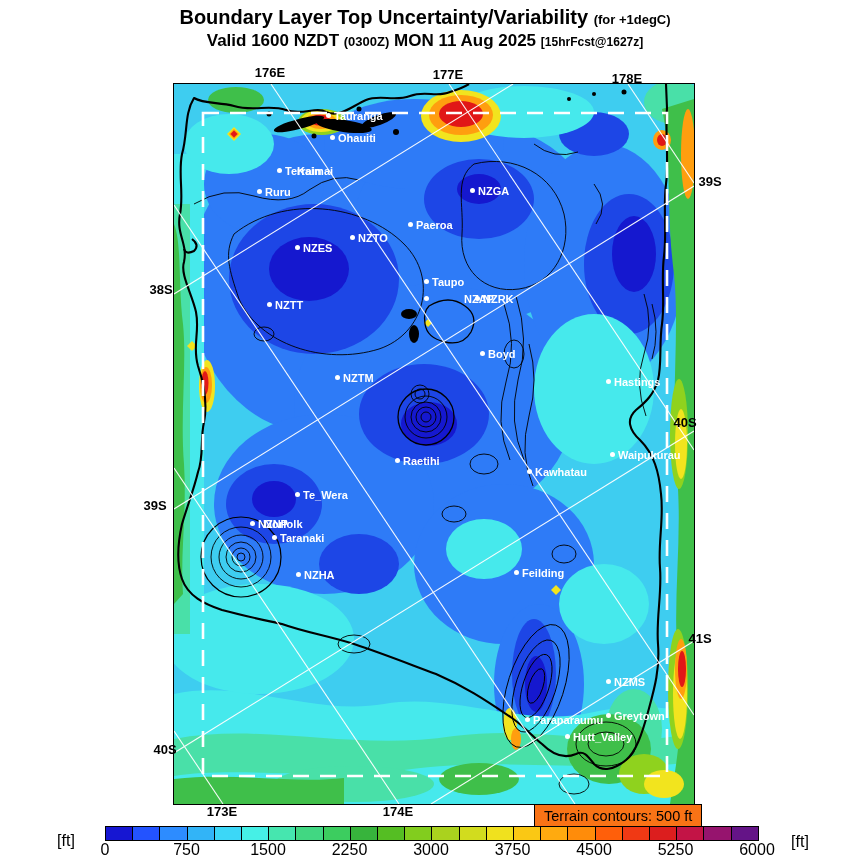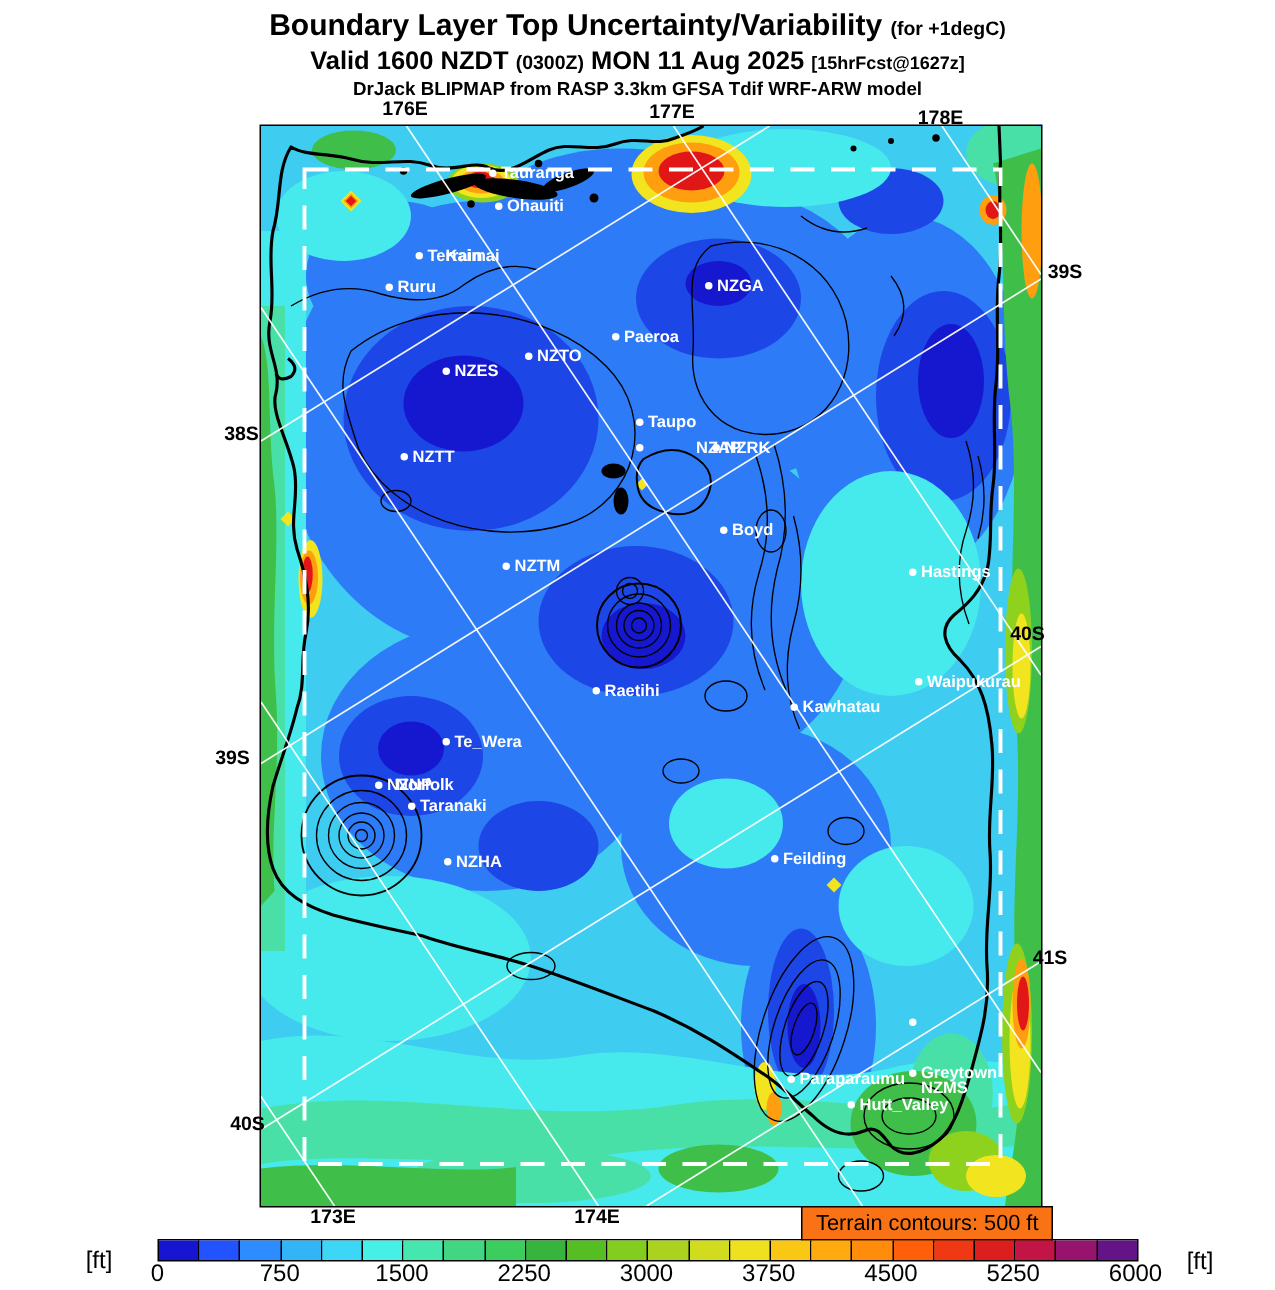--- a/index.html
+++ b/index.html
@@ -38,21 +38,20 @@
           white-space:nowrap;}
   .ftlab{position:absolute;transform:translate(-50%,-50%);font-size:16px;font-weight:normal;color:#000;}
 </style>
 </head>
 <body>
 
 <div id="page">
 
   <div class="hline t1"><span>Boundary Layer Top Uncertainty/Variability</span> <span class="note">(for +1degC)</span></div>
   <div class="hline t2"><span>Valid 1600 NZDT</span> <span class="sm">(0300Z)</span> <span>MON 11 Aug 2025</span> <span class="fcst">[15hrFcst@1627z]</span></div>
-  <div class="hline t3">DrJack BLIPMAP from RASP 3.3km GFSA Tdif WRF-ARW model</div>
 
   <div id="map">
     <svg viewBox="0 0 520 720" preserveAspectRatio="none">
 
       <rect x="0" y="0" width="520" height="720" fill="#3ecdf0"></rect>
 
       <g fill="#2e7bf7">
         <ellipse cx="145" cy="200" rx="130" ry="150"></ellipse>
         <ellipse cx="300" cy="140" rx="120" ry="100"></ellipse>
         <ellipse cx="260" cy="320" rx="140" ry="120"></ellipse>
@@ -282,21 +281,21 @@
         <span class="dot" style="left: 75.5px; top: 436.5px;"></span>
         <span class="sitelabel" style="left: 84px; top: 439.5px;">NZNP</span>
         <span class="sitelabel" style="left: 90px; top: 439.5px;">Norfolk</span>
         <span class="dot" style="left: 97.5px; top: 450.5px;"></span>
         <span class="sitelabel" style="left: 106px; top: 453.5px;">Taranaki</span>
         <span class="dot" style="left: 121.5px; top: 487.5px;"></span>
         <span class="sitelabel" style="left: 130px; top: 490.5px;">NZHA</span>
         <span class="dot" style="left: 339.5px; top: 485.5px;"></span>
         <span class="sitelabel" style="left: 348px; top: 488.5px;">Feilding</span>
         <span class="dot" style="left: 431.5px; top: 594.5px;"></span>
-        <span class="sitelabel" style="left: 440px; top: 597.5px; margin-top: 44px;">NZMS</span>
+        <span class="sitelabel" style="left: 440px; top: 597.5px;">NZMS</span>
         <span class="dot" style="left: 431.5px; top: 628.5px;"></span>
         <span class="sitelabel" style="left: 440px; top: 631.5px;">Greytown</span>
         <span class="dot" style="left: 350.5px; top: 632.5px;"></span>
         <span class="sitelabel" style="left: 359px; top: 635.5px;">Paraparaumu</span>
         <span class="dot" style="left: 390.5px; top: 649.5px;"></span>
         <span class="sitelabel" style="left: 399px; top: 652.5px;">Hutt_Valley</span>
       </div>
   </div>
 
   <div id="geolabels">

